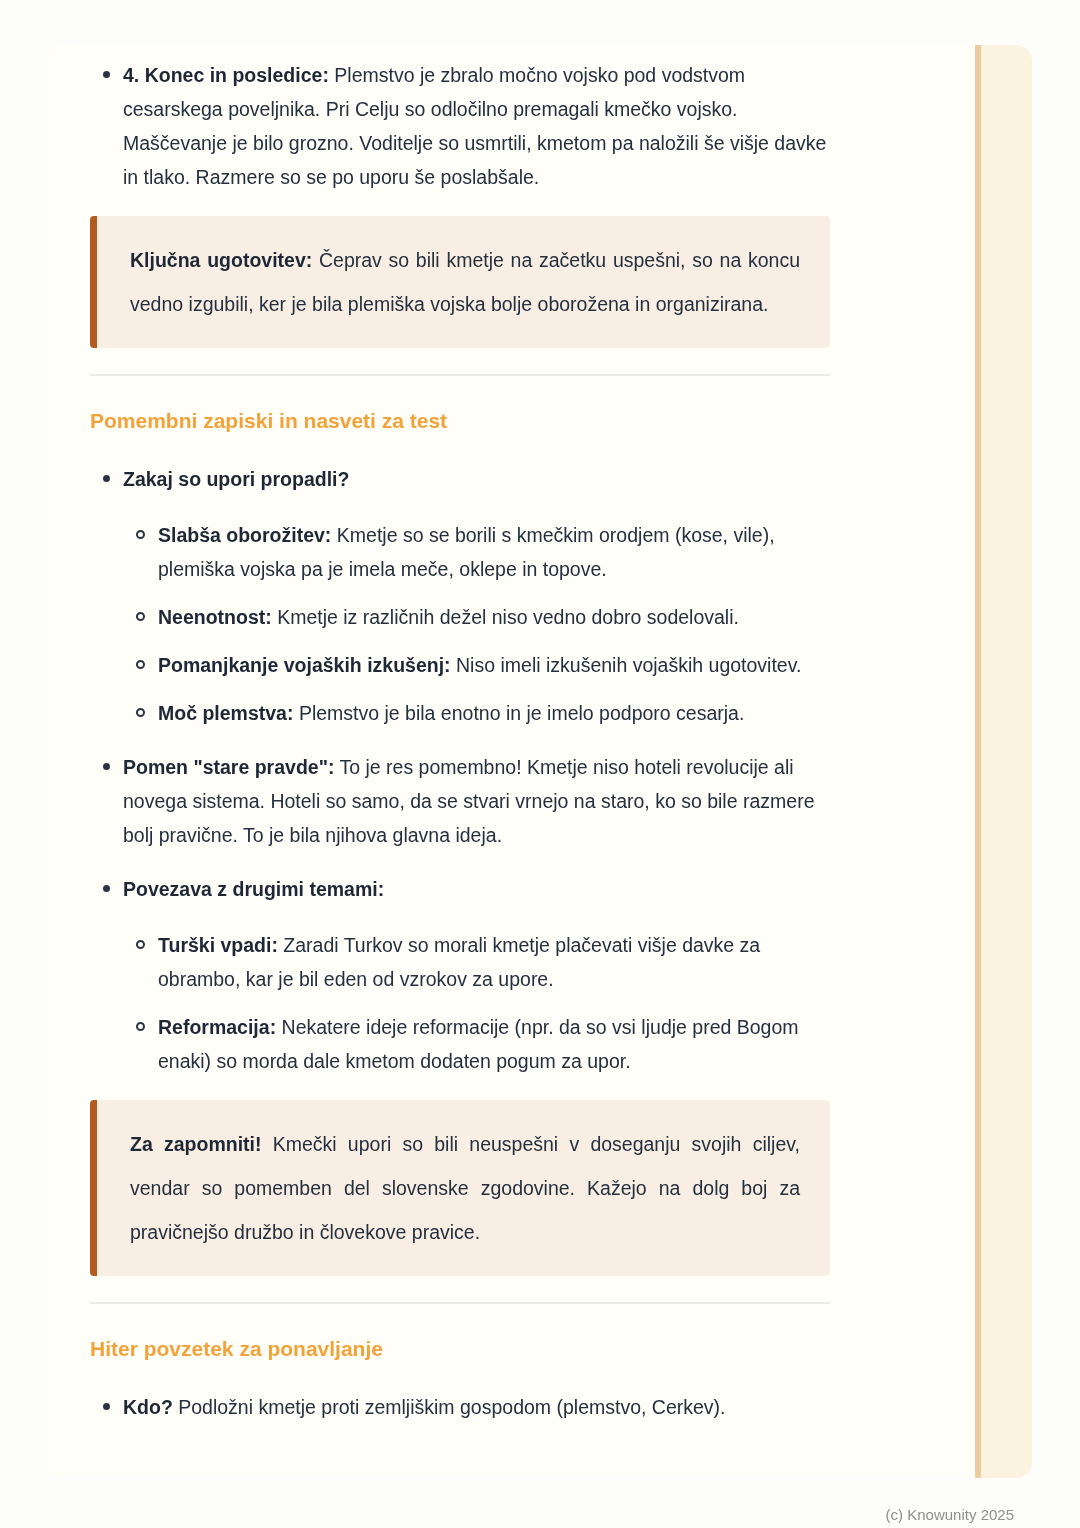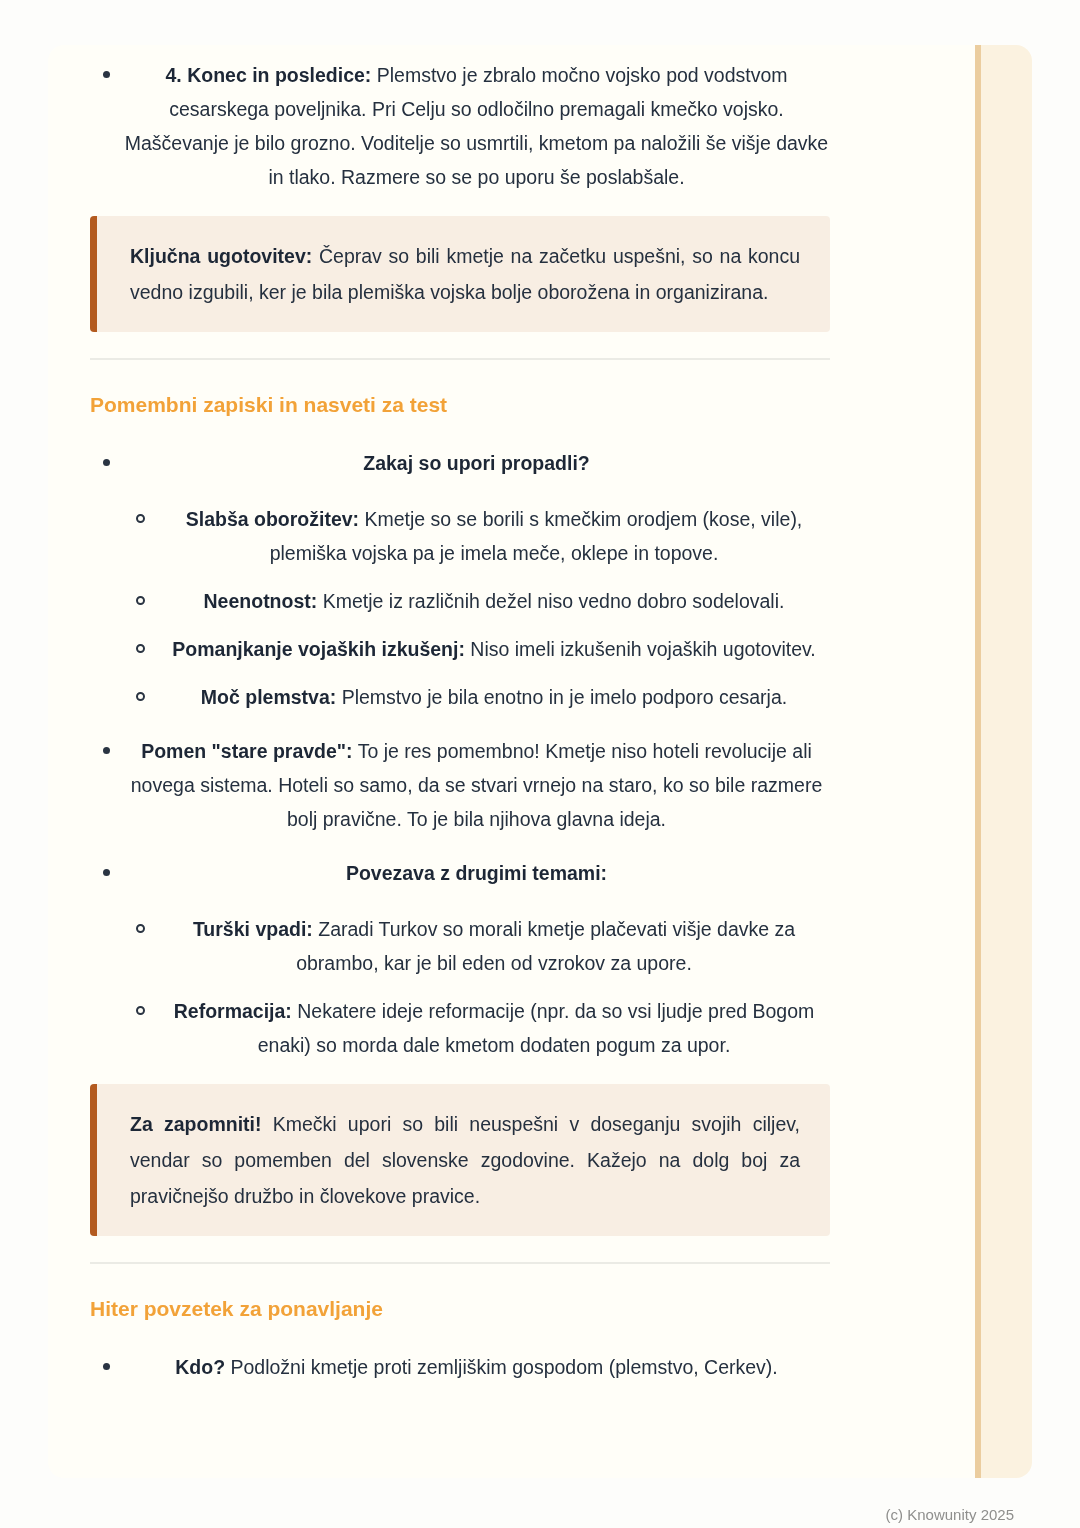--- a/index.html
+++ b/index.html
@@ -28,21 +28,20 @@
   }
   .content {
     position: relative;
     padding: 13px 0 0 42px;
     width: 740px;
   }
   p { margin: 0; }
   .para {
     font-size: 19.5px;
     line-height: 34px;
-    text-align: center;
   }
   strong { color: #1D2736; }
   ul.l1, ul.l2 {
     list-style: none;
     margin: 0; padding: 0;
   }
   ul.l1 { margin-bottom: 22px; }
   ul.l1 > li {
     position: relative;
     padding-left: 33px;
@@ -73,21 +72,21 @@
     box-sizing: border-box;
   }
   .callout {
     background: #F8EEE3;
     border-left: 7px solid #B35A1F;
     border-radius: 4px;
     padding: 22px 30px 22px 33px;
     box-sizing: border-box;
   }
   .callout .para {
-    line-height: 36px;
+    line-height: 44px;
     text-align: justify;
   }
   hr.divider {
     border: none;
     border-top: 2px solid #EBEBE5;
     margin: 26px 0 28px 0;
   }
   h2.section-title {
     margin: 0 0 24px 0;
     font-size: 21px;

